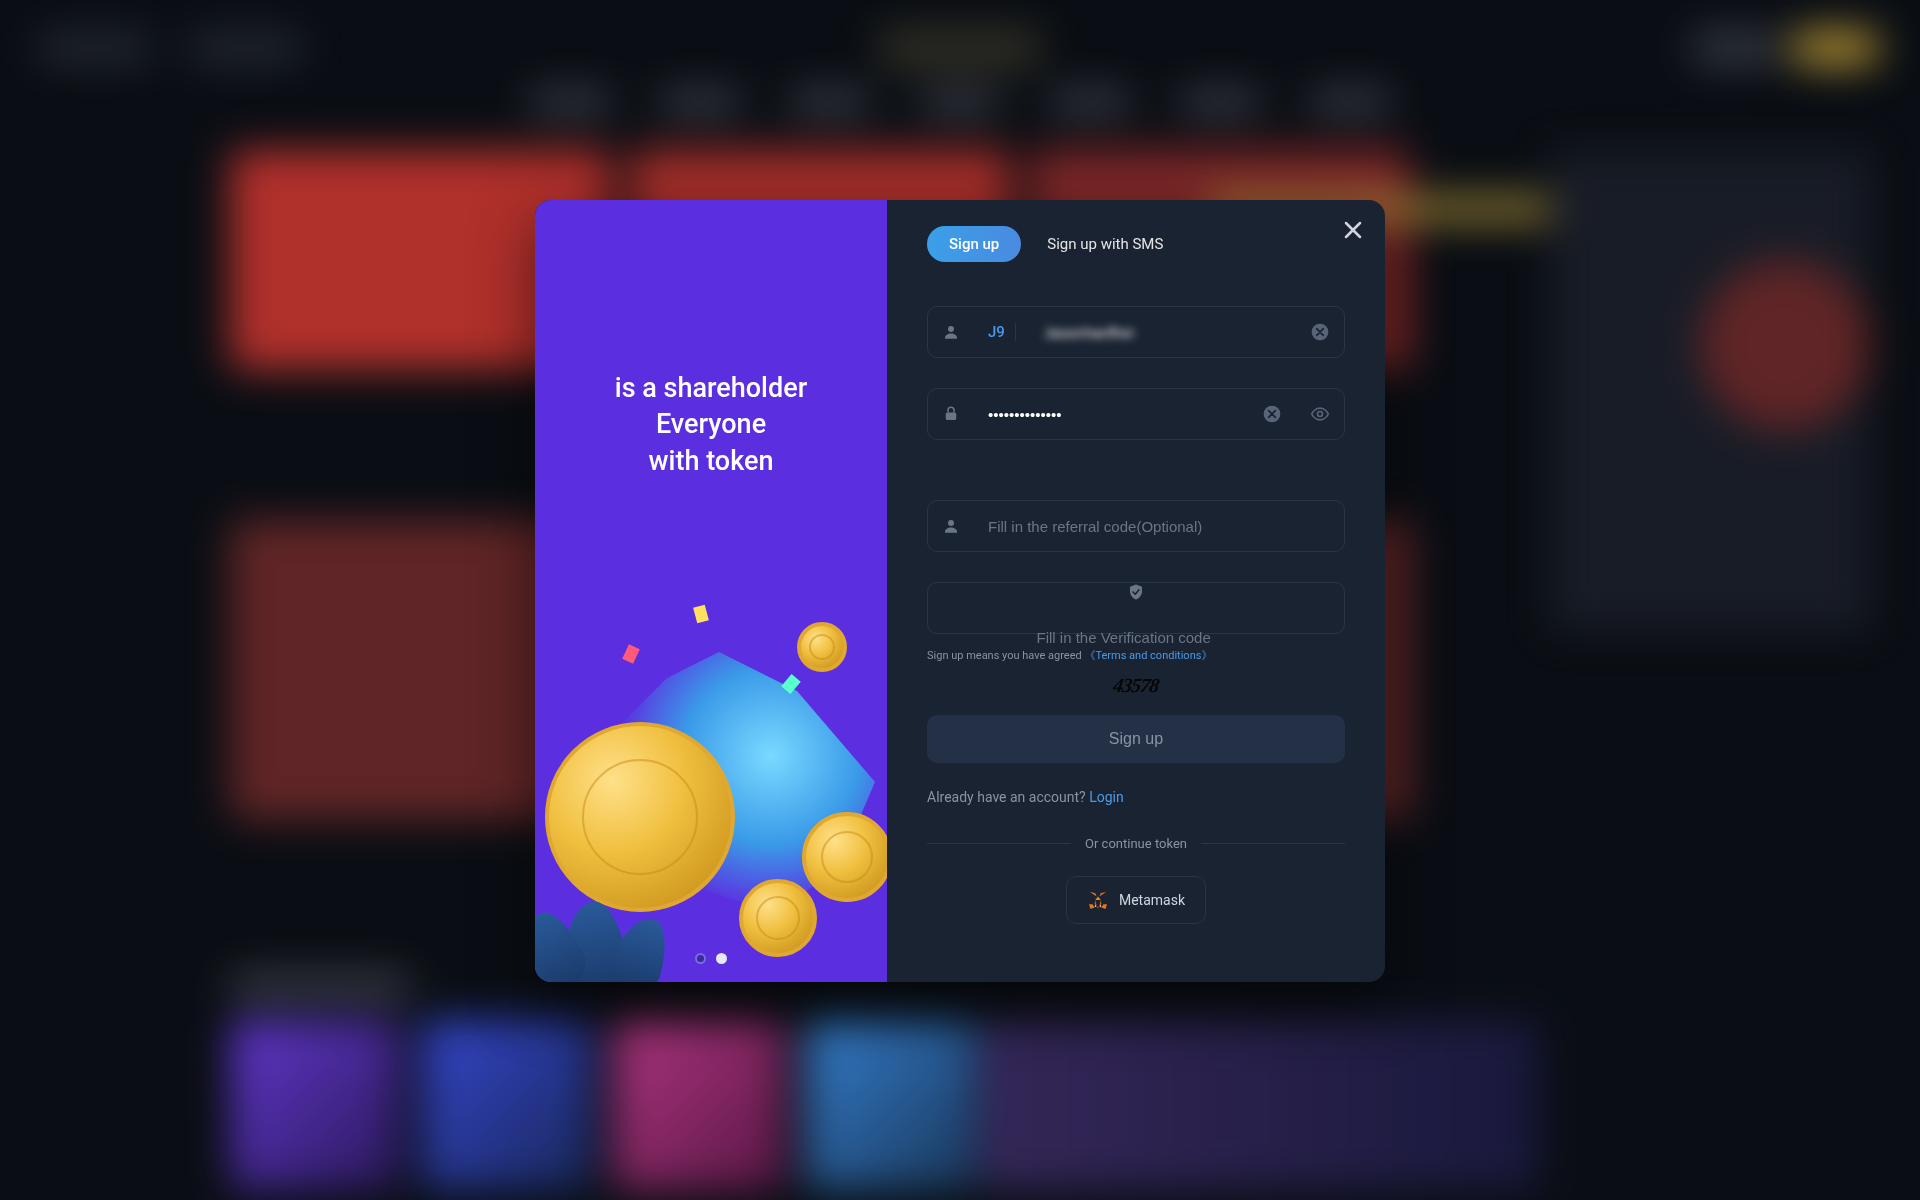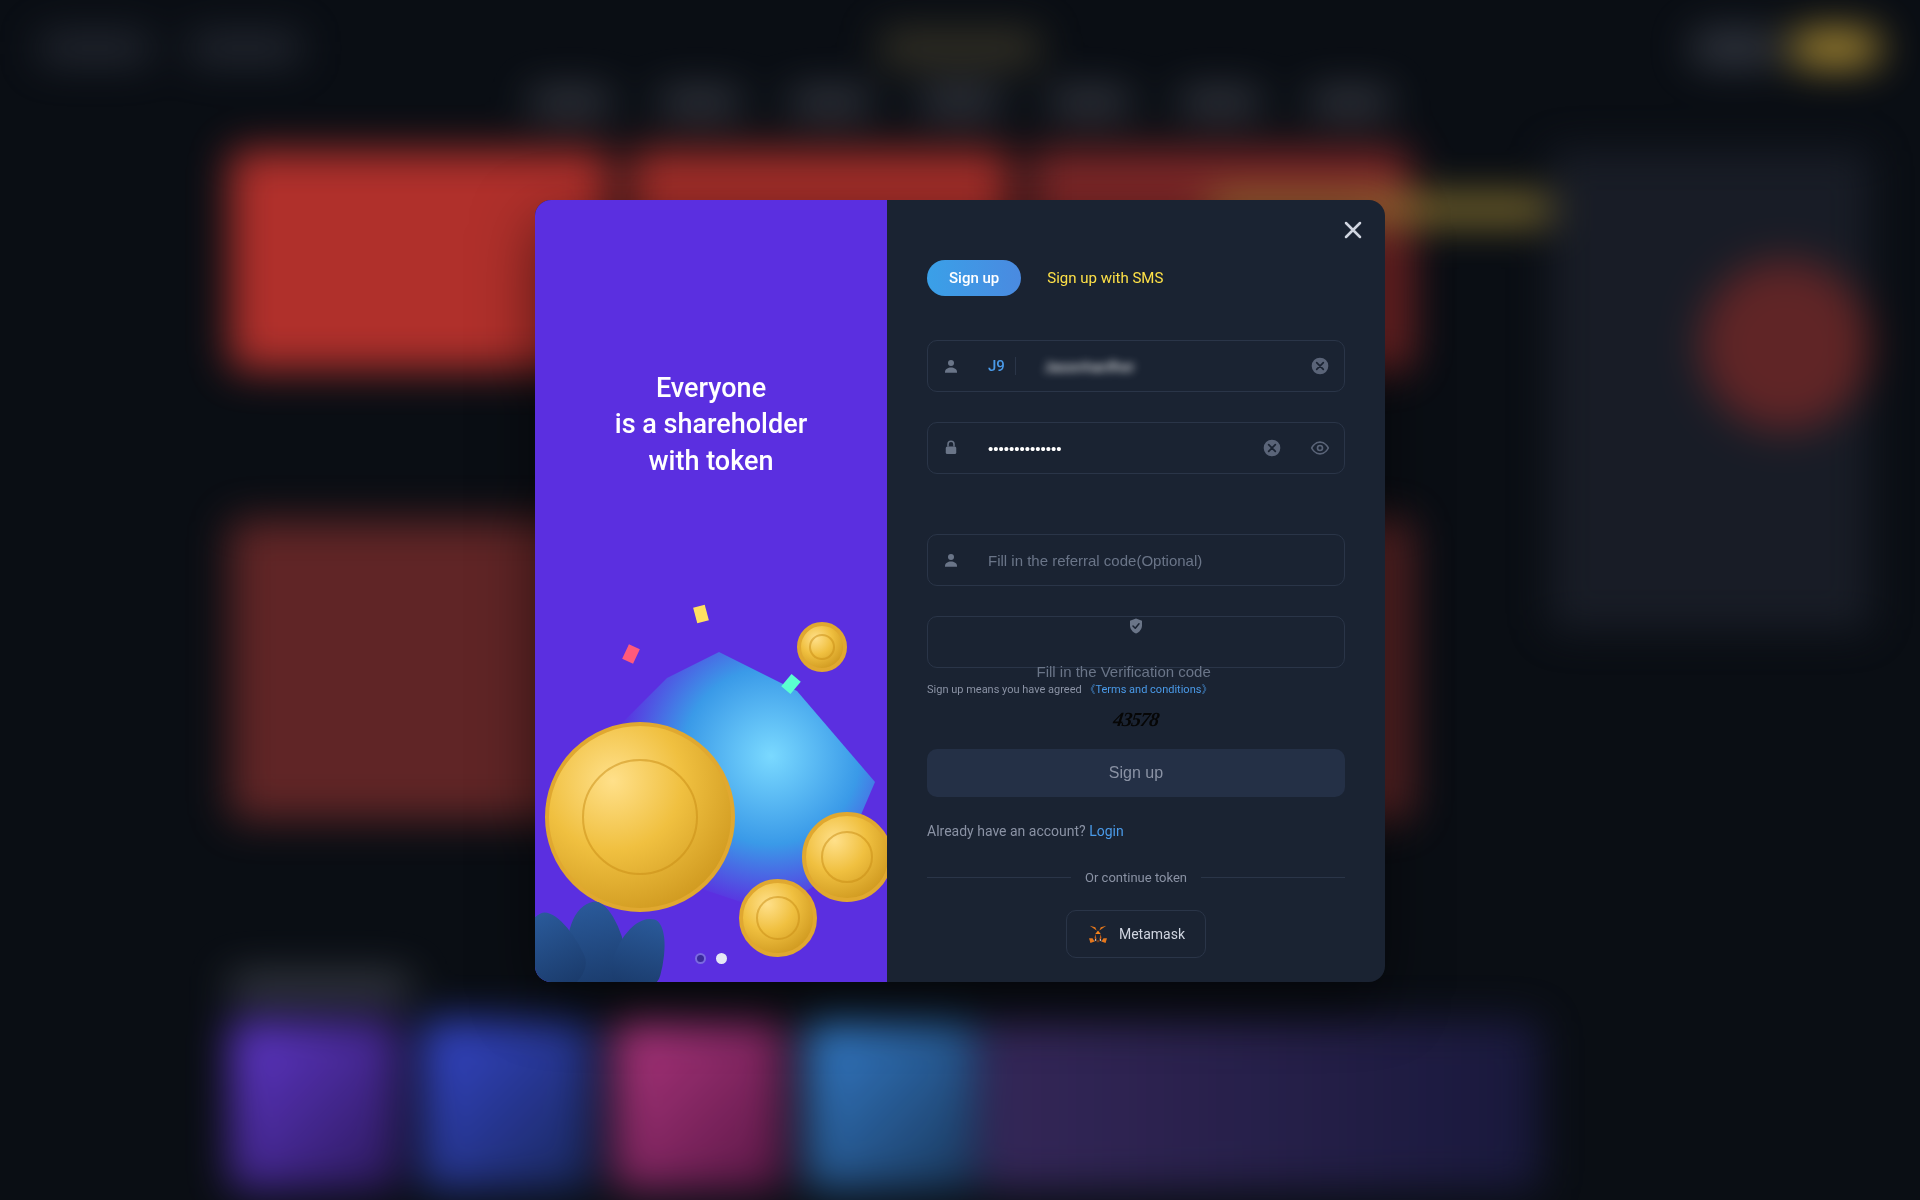--- a/index.html
+++ b/index.html
@@ -144,21 +144,21 @@
   position: absolute;
   bottom: 18px; left: 50%; transform: translateX(-50%);
   display: flex; gap: 10px;
 }
 .dot { width: 11px; height: 11px; border-radius: 50%; background: #3a2a9a; border: 2px solid #7a6ae0; }
 .dot.active { background: #e5e8f5; border-color: #e5e8f5; }
 
 
 .modal-right {
   flex: 1;
-  padding: 60px 40px 30px 40px;
+  padding: 26px 40px 30px 40px;
   position: relative;
   color: #b8c0d0;
 }
 .close-btn {
   position: absolute;
   top: 16px; right: 18px;
   width: 28px; height: 28px;
   cursor: pointer;
   color: #d0d5e0;
 }
@@ -168,21 +168,21 @@
 .tab-pill {
   background: linear-gradient(90deg,#3aa0e8,#4a8ae0);
   color: #fff;
   padding: 9px 22px;
   border-radius: 20px;
   font-size: 15px;
   font-weight: 500;
   cursor: pointer;
 }
 .tab-alt {
-  color: #fde047;
+  color: #e5e5e5;
   font-size: 15px;
   cursor: pointer;
 }
 
 .field {
   border: 1px solid #2a3548;
   border-radius: 10px;
   height: 52px;
   display: flex;
   align-items: center;
@@ -326,22 +326,22 @@
       <div class="coin c2"></div>
       <div class="coin c1"></div>
       <div class="coin c4"></div>
       <div class="leaves">
         <div class="leaf l1"></div>
           <div class="leaf l2"></div>
           <div class="leaf l3"></div>
       </div>
     </div>
     <div class="promo-text">
+      <div>is a shareholder</div>
       <div>Everyone</div>
-      <div>is a shareholder</div>
       <div>with token</div>
     </div>
     <div class="dots">
       <div class="dot"></div>
       <div class="dot active"></div>
     </div>
   </div>
 
   <div class="modal-right">
 

